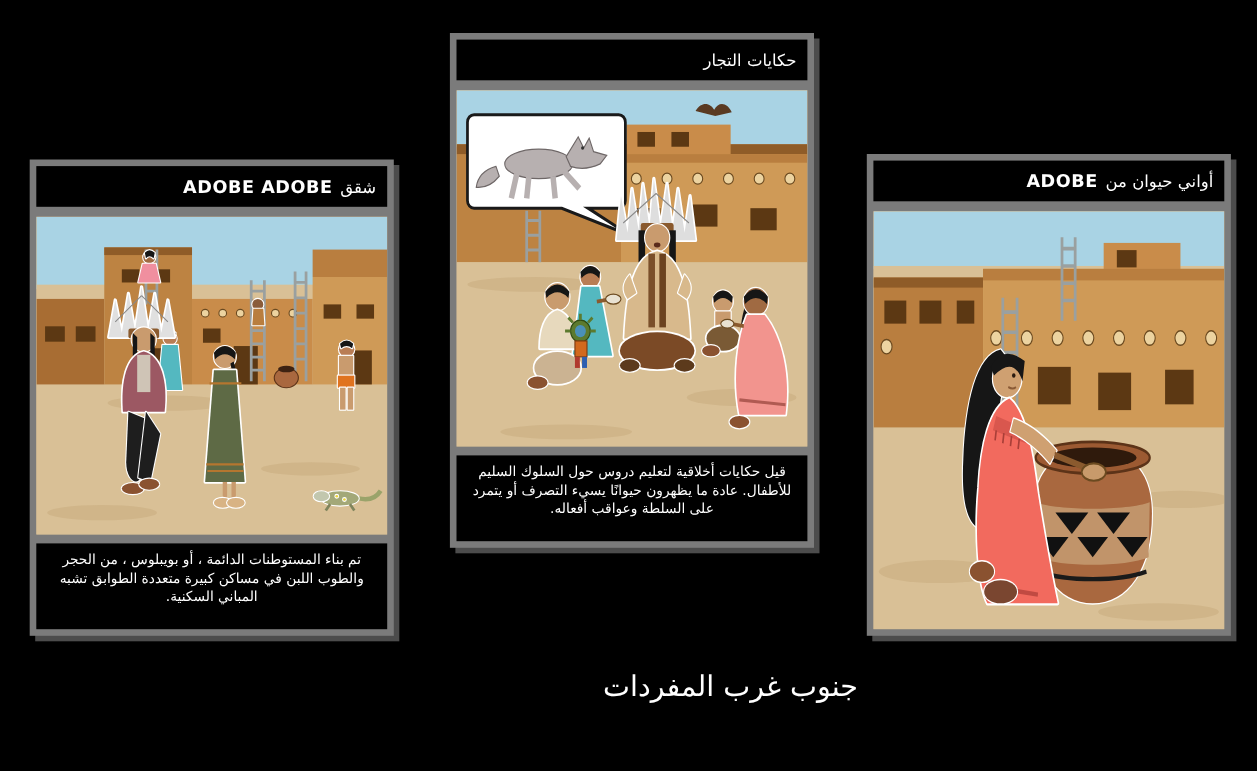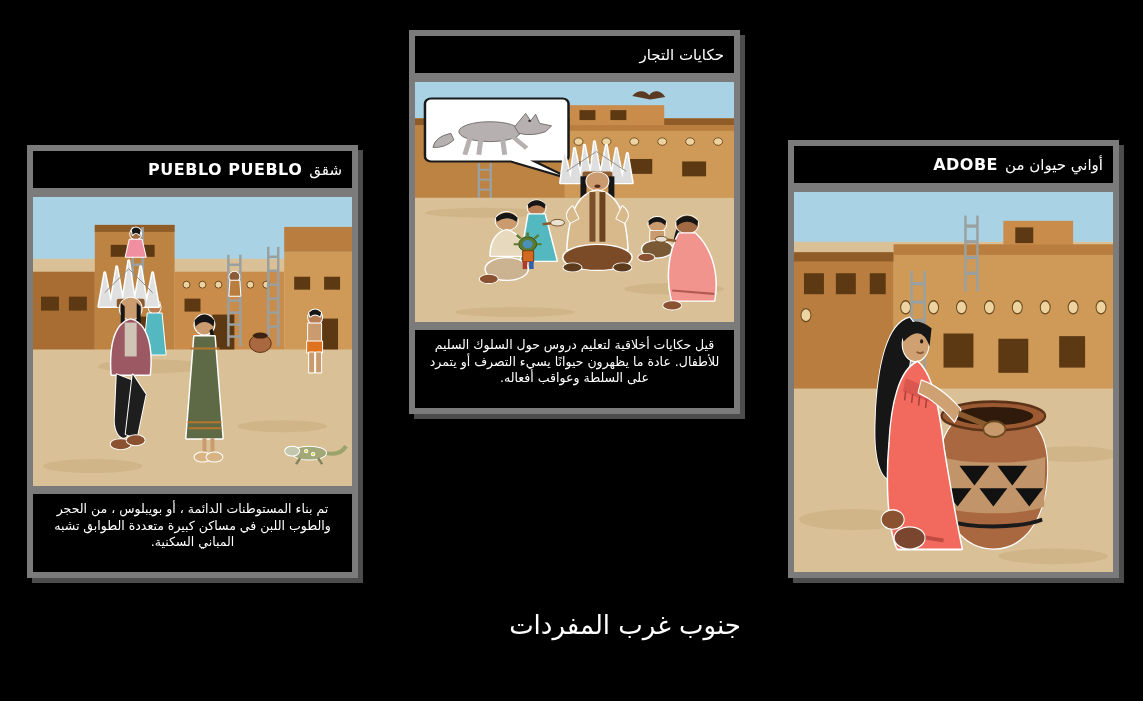--- a/index.html
+++ b/index.html
@@ -10,21 +10,21 @@
   }
   .cell{
     position:absolute;
     background:#7b7b7b;
     box-shadow:5px 5px 0 0 #4c4c4c;
     padding:6px;
     box-sizing:border-box;
     display:flex;flex-direction:column;
   }
   .cell-left  {left:27px;  top:145px; width:331px; height:433px;}
-  .cell-mid   {left:409px; top:30px;  width:331px; height:384px;}
+  .cell-mid   {left:409px; top:30px;  width:331px; height:468px;}
   .cell-right {left:788px; top:140px; width:331px; height:438px;}
   .titlebar{
     height:37px;flex:0 0 37px;background:#000;color:#fff;
     display:flex;align-items:center;direction:rtl;
     padding:0 10px;gap:7px;box-sizing:border-box;
   }
   .title-ar{font-size:15px;white-space:nowrap;}
   .title-en{font-size:16px;font-weight:700;letter-spacing:.5px;white-space:nowrap;}
   .art{
     flex:1 1 auto;margin-top:9px;background:#d9c096;position:relative;overflow:hidden;
@@ -32,32 +32,32 @@
   .art svg{position:absolute;inset:0;width:100%;height:100%;}
   .desc{
     flex:0 0 78px;margin-top:8px;background:#000;color:#fff;
     direction:rtl;text-align:center;
     font-size:12.5px;line-height:1.32;
     padding:7px 3px;box-sizing:border-box;overflow:hidden;
   }
   .desc.bold{font-weight:700;font-size:12px;}
   .footer{
     position:absolute;left:470px;top:610px;width:310px;
-    color:#fff;font-size:26px;text-align:center;direction:rtl;white-space:nowrap;
+    color:#fff;font-size:26px;text-align:right;direction:rtl;white-space:nowrap;
   }
   .outl{paint-order:stroke;stroke:#ffffff;stroke-width:3;stroke-linejoin:round;}
   .outl2{paint-order:stroke;stroke:#ffffff;stroke-width:2;stroke-linejoin:round;}
 </style>
 </head>
 <body>
 
 <div class="cell cell-left">
   <div class="titlebar">
     <span class="title-ar">شقق</span>
-    <span class="title-en">PUEBLO PUEBLO</span>
+    <span class="title-en">ADOBE ADOBE</span>
   </div>
   <div class="art">
     <svg viewBox="0 0 320 290" preserveAspectRatio="none">
       <rect x="0" y="0" width="320" height="66" fill="#a9d3e4"></rect>
       <rect x="0" y="62" width="320" height="228" fill="#d9c096"></rect>
       <g>
         <rect x="0" y="75" width="62" height="78" fill="#a86d33"></rect>
         <rect x="8" y="100" width="18" height="14" fill="#5c3813"></rect>
         <rect x="36" y="100" width="18" height="14" fill="#5c3813"></rect>
         <rect x="62" y="28" width="80" height="125" fill="#bd8342"></rect>

